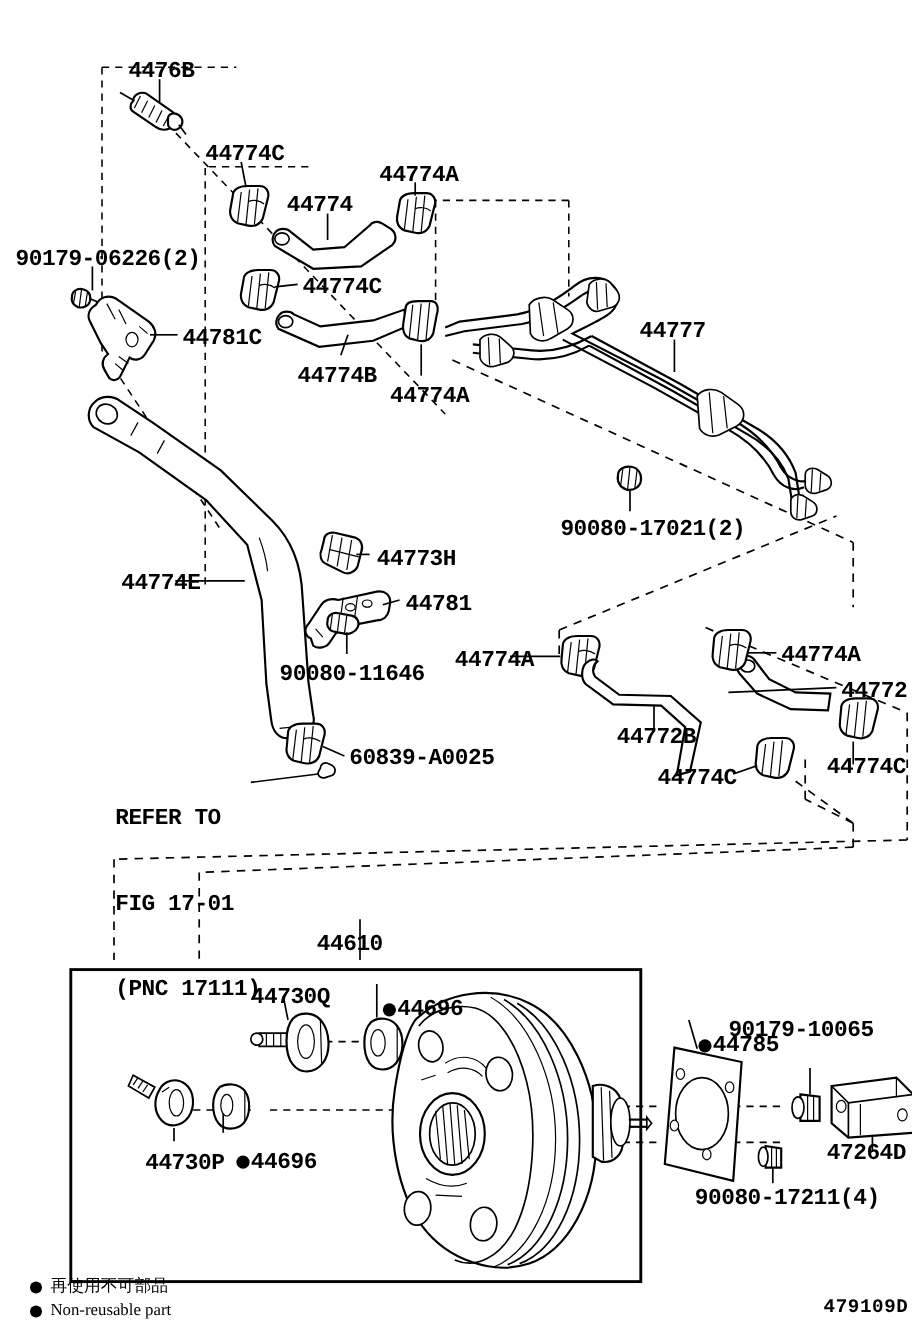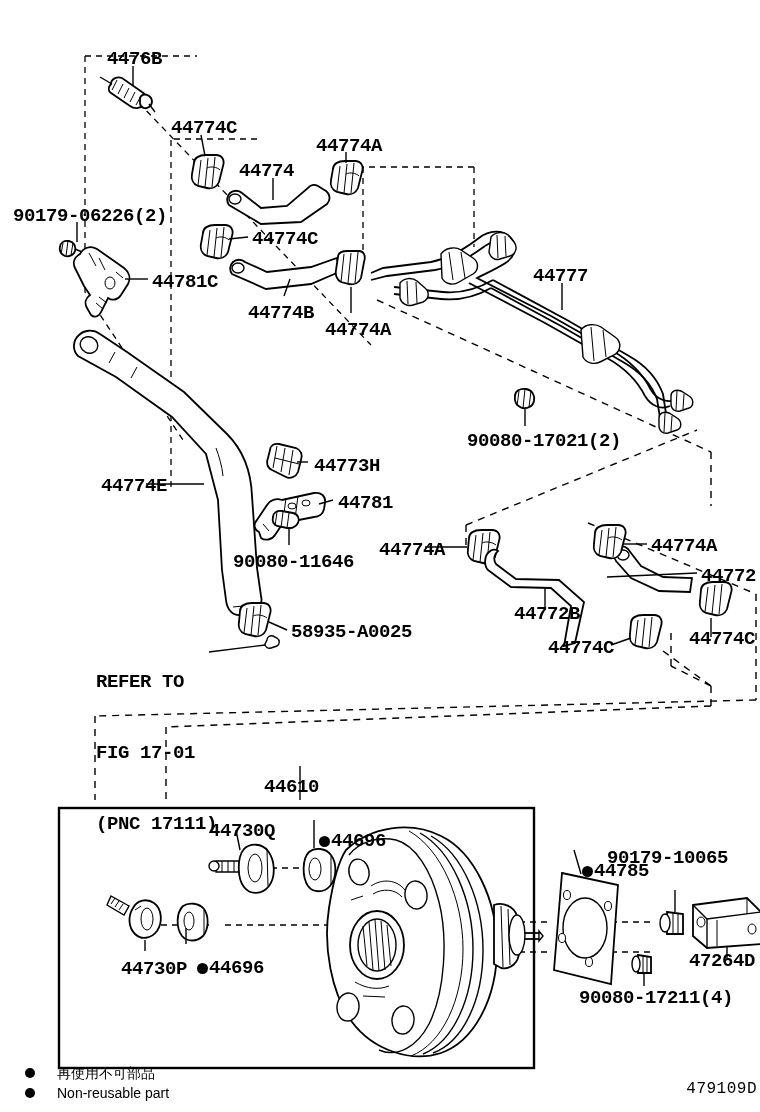--- a/index.html
+++ b/index.html
@@ -24,26 +24,26 @@
   .lbl.multi{line-height:1.25;}
   .dot{
     display:inline-block;width:11px;height:11px;border-radius:50%;
     background:#000;vertical-align:-1px;margin-right:1px;
   }
   .legend{
     position:absolute;left:14px;top:1063px;
     font-family:"Liberation Sans","DejaVu Sans",sans-serif;
     font-size:14px;color:#000;line-height:1.45;
   }
-  .legend .row{display:flex;align-items:center;gap:22px;white-space:nowrap;}
+  .legend .row{display:flex;align-items:center;gap:7px;white-space:nowrap;font-family:Liberation Serif, serif;}
   .legend .bullet{width:10px;height:10px;border-radius:50%;background:#000;flex:0 0 auto;}
   .figcode{
     position:absolute;right:14px;top:1080px;
     font-family:"Liberation Mono","DejaVu Sans Mono",monospace;
-    font-size:16px;font-weight:400;letter-spacing:0.5px;
+    font-size:16px;font-weight:700;letter-spacing:0.5px;
   }
   .ln{stroke:#000;fill:none;}
   .thin{stroke-width:1.4;}
   .mid{stroke-width:1.8;}
   .thick{stroke-width:2.4;}
   .hair{stroke-width:1;}
   .dash{stroke-dasharray:6 5;stroke-width:1.3;}
   .dash2{stroke-dasharray:7 6;stroke-width:1.4;}
   .fillw{fill:#fff;}
 </style>
@@ -450,21 +450,21 @@
   <div class="lbl" style="left:303px; top:455px;">44773H</div>
   <div class="lbl" style="left:327px; top:492px;text-align:center;">44781</div>
   <div class="lbl" style="left:90px;  top:475px;">44774E</div>
   <div class="lbl" style="left:222px; top:551px;">90080-11646</div>
   <div class="lbl" style="left:368px; top:539px;">44774A</div>
   <div class="lbl" style="left:640px; top:535px;">44774A</div>
   <div class="lbl" style="left:690px; top:565px;">44772</div>
   <div class="lbl" style="left:503px; top:603px;">44772B</div>
   <div class="lbl" style="left:678px; top:628px;">44774C</div>
   <div class="lbl" style="left:537px; top:637px;">44774C</div>
-  <div class="lbl" style="left:280px; top:621px;">58935-A0025</div>
+  <div class="lbl" style="left:280px; top:621px;">60839-A0025</div>
   <div class="lbl" style="left:253px; top:776px;">44610</div>
   <div class="lbl" style="left:198px; top:820px;text-align:right;">44730Q</div>
   <div class="lbl" style="left:527px; top:838px;">
     <span class="dot"></span><span>44785</span>
   </div>
   <div class="lbl" style="left:264px; top:808px;">
     <span class="dot"></span><span>44696</span>
   </div>
   <div class="lbl" style="left:596px; top:847px;">90179-10065</div>
   <div class="lbl" style="left:142px; top:935px;">

